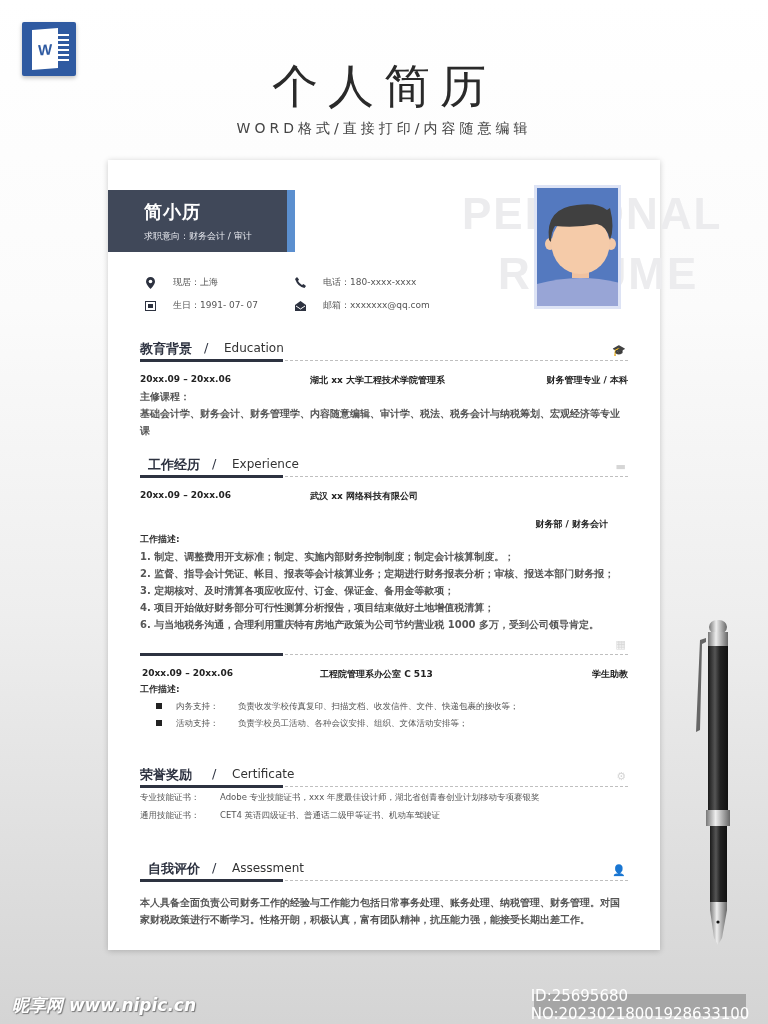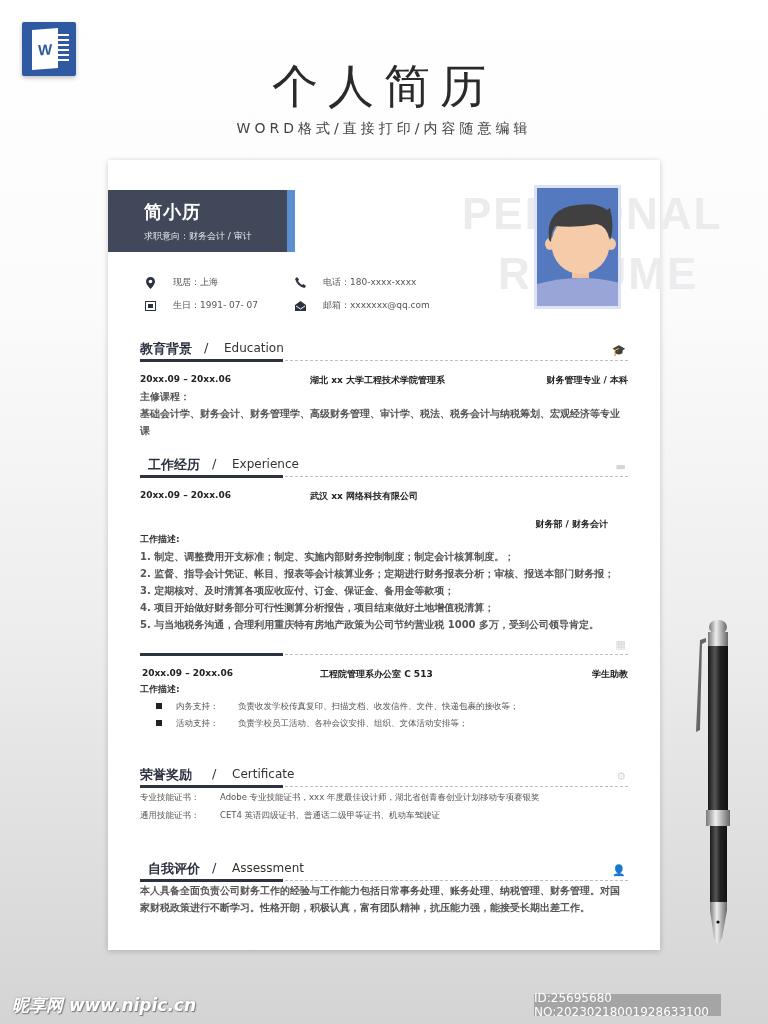--- a/index.html
+++ b/index.html
@@ -75,22 +75,22 @@
   .bullet .sq { width: 6px; height: 6px; background: #222; margin: 5px 14px 0 0; }
   .bullet .lbl { width: 62px; }
   .cert { display: flex; font-size: 8.5px; color: #555; line-height: 18px; }
   .cert .lbl { width: 80px; }
   .pen { position: absolute; left: 692px; top: 620px; width: 50px; height: 325px; }
   .footer-logo {
     position: absolute; left: 12px; top: 994px; font-size: 17px; font-weight: bold; color: #fff;
     font-style: italic; text-shadow: 0 0 2px #888, 1px 1px 1px #777;
   }
   .footer-id {
-    position: absolute; left: 534px; top: 994px; width: 187px; height: 22px;
-    background: #a5a5a5; color: #fff; font-size: 12px; display: flex; align-items: center; justify-content: center;
+    position: absolute; left: 534px; top: 994px; width: 212px; height: 22px;
+    background: #a5a5a5; color: #fff; font-size: 15px; display: flex; align-items: center; justify-content: center;
   }
 </style>
 </head>
 <body>
 
 <div class="word-icon">
   <div class="page">W</div>
   <div class="lines">
       <i></i>
       <i></i>
@@ -170,21 +170,21 @@
       <span class="sicon">🎓</span>
       <div class="dash"></div>
       <div class="solid"></div>
     </div>
     <div class="row3">
       <span class="c1">20xx.09 – 20xx.06</span>
       <span class="c2">湖北 xx 大学工程技术学院管理系</span>
       <span class="c3">财务管理专业 / 本科</span>
     </div>
     <div class="txt" style="margin-top:1px;">主修课程：</div>
-    <div class="txt">基础会计学、财务会计、财务管理学、高级财务管理、审计学、税法、税务会计与纳税筹划、宏观经济等专业课</div>
+    <div class="txt">基础会计学、财务会计、财务管理学、内容随意编辑、审计学、税法、税务会计与纳税筹划、宏观经济等专业课</div>
   </div>
 
   <div class="section" style="top:294px;">
     <div class="sec-head">
       <span class="zh" style="left:8px;">工作经历</span>
       <span class="slash" style="left:72px;">/</span>
       <span class="en" style="left:92px;">Experience</span>
       <span class="sicon">▬</span>
       <div class="dash"></div>
       <div class="solid"></div>
@@ -192,21 +192,21 @@
     <div class="row3">
       <span class="c1">20xx.09 – 20xx.06</span>
       <span class="c2">武汉 xx 网络科技有限公司</span>
       <span class="c3" style="padding-right:20px;margin-top:28px;">财务部 / 财务会计</span>
     </div>
     <div class="bold-lbl">工作描述:</div>
     <div class="txt">1. 制定、调整费用开支标准；制定、实施内部财务控制制度；制定会计核算制度。；</div>
     <div class="txt">2. 监督、指导会计凭证、帐目、报表等会计核算业务；定期进行财务报表分析；审核、报送本部门财务报；</div>
     <div class="txt">3. 定期核对、及时清算各项应收应付、订金、保证金、备用金等款项；</div>
     <div class="txt">4. 项目开始做好财务部分可行性测算分析报告，项目结束做好土地增值税清算；</div>
-    <div class="txt">5. 与当地税务沟通，合理利用重庆特有房地产政策为公司节约营业税 1000 多万，受到公司领导肯定。</div>
+    <div class="txt">6. 与当地税务沟通，合理利用重庆特有房地产政策为公司节约营业税 1000 多万，受到公司领导肯定。</div>
   </div>
 
   <div class="section" style="top:472px;">
     <div class="sec-head">
       <span class="sicon">▦</span>
       <div class="dash"></div>
       <div class="solid"></div>
     </div>
     <div class="row3">
       <span class="c1" style="padding-left:2px;">20xx.09 – 20xx.06</span>
@@ -249,21 +249,21 @@
 
   <div class="section" style="top:698px;">
     <div class="sec-head">
       <span class="zh" style="left:8px;">自我评价</span>
       <span class="slash" style="left:72px;">/</span>
       <span class="en" style="left:92px;">Assessment</span>
       <span class="sicon">👤</span>
       <div class="dash"></div>
       <div class="solid"></div>
     </div>
-    <div class="txt" style="margin-top:0; line-height:17px;">本人具备全面负责公司财务工作的经验与工作能力包括日常事务处理、账务处理、纳税管理、财务管理。对国家财税政策进行不断学习。性格开朗，积极认真，富有团队精神，抗压能力强，能接受长期出差工作。</div>
+    <div class="txt" style="margin-top:12px; line-height:17px;">本人具备全面负责公司财务工作的经验与工作能力包括日常事务处理、账务处理、纳税管理、财务管理。对国家财税政策进行不断学习。性格开朗，积极认真，富有团队精神，抗压能力强，能接受长期出差工作。</div>
   </div>
 </div>
 
 <svg class="pen" viewBox="0 0 50 325">
   <defs>
     <linearGradient id="barrel" x1="0" x2="1">
       <stop offset="0" stop-color="#1a1a1a"></stop>
         <stop offset="0.35" stop-color="#555"></stop>
         <stop offset="0.6" stop-color="#222"></stop>
         <stop offset="1" stop-color="#111"></stop>

